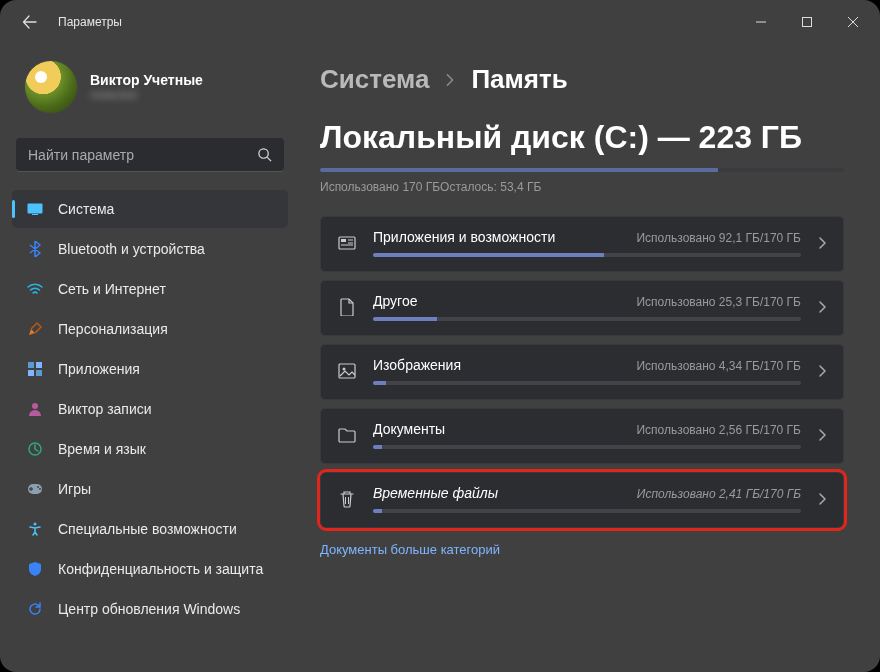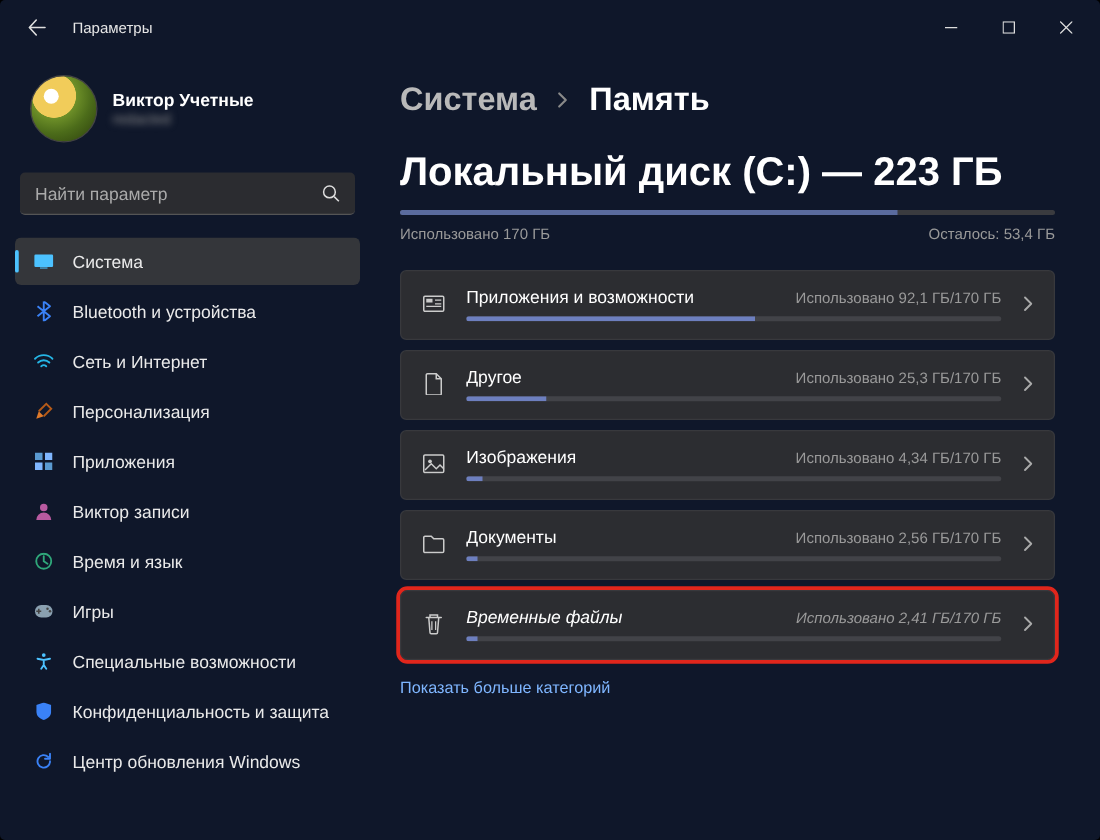--- a/index.html
+++ b/index.html
@@ -7,22 +7,22 @@
     background: #000;
     font-family: "Segoe UI", Arial, sans-serif;
     color: #fff;
     width: 880px;
     height: 672px;
     overflow: hidden;
   }
   .window {
     width: 880px;
     height: 672px;
-    background: #0f172a;
-    border-radius: 4px;
+    background: #404040;
+    border-radius: 16px;
     position: relative;
     display: flex;
     flex-direction: column;
   }
   .titlebar {
     height: 44px;
     display: flex;
     align-items: center;
     padding: 0 4px 0 16px;
   }
@@ -154,21 +154,21 @@
     border-radius: 2px;
     overflow: hidden;
     margin-bottom: 8px;
     position: relative;
   }
   .disk-bar .fill {
     height: 100%;
     background: #5a6b9e;
   }
   .disk-sub {
-    display: flex; justify-content: space-between;
+    display: flex; 
     font-size: 12px; color: #9a9a9a;
     margin-bottom: 22px;
   }
 
   .categories { display: flex; flex-direction: column; gap: 8px; }
   .cat {
     background: #2c2d31;
     border: 1px solid #38393d;
     border-radius: 5px;
     padding: 12px 16px 14px 16px;
@@ -495,17 +495,17 @@
               </div>
             </div>
             <span class="cat-chevron">
               <svg width="10" height="14" viewBox="0 0 10 14">
                 <path d="M3 2l5 5-5 5" stroke="#aaa" stroke-width="1.5" fill="none" stroke-linecap="round" stroke-linejoin="round"></path>
               </svg>
             </span>
           </div>
         </div>
 
-      <a class="more-link">Показать больше категорий</a>
+      <a class="more-link">Документы больше категорий</a>
     </div>
 
   </div>
 </div>
 
 </body></html>

